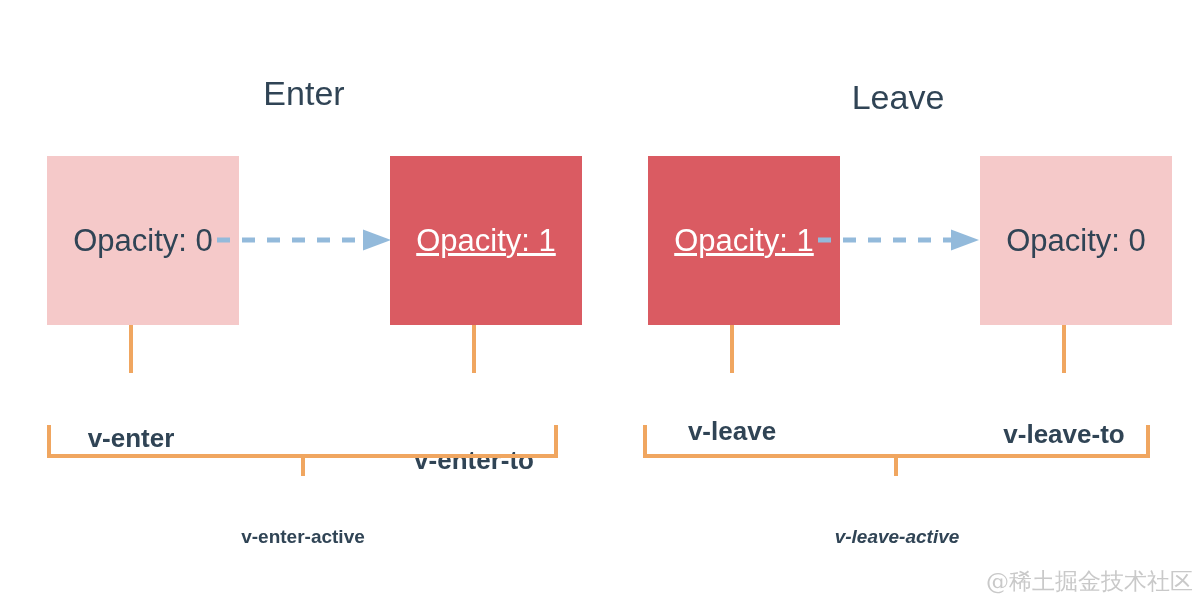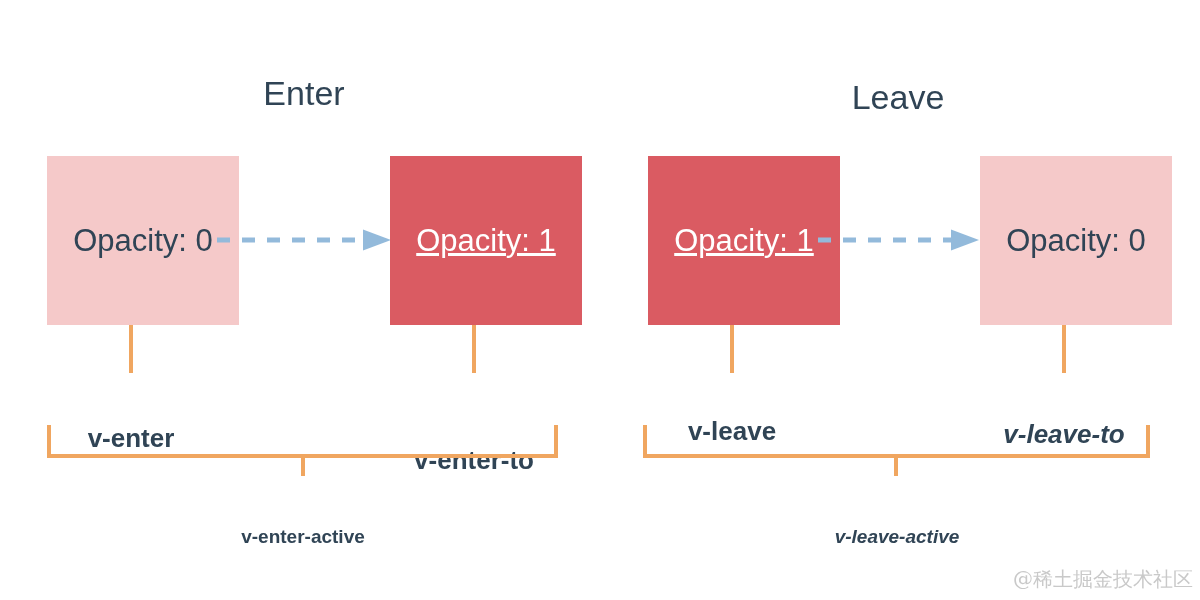--- a/index.html
+++ b/index.html
@@ -46,21 +46,21 @@
     font-weight:bold;
     color:var(--navy,#304455);
     white-space:nowrap;
     line-height:1;
     margin-top:44px;
   }
   .active-label{font-size:19px;}
   .watermark{
     position:absolute;
     right:7px;top:566px;
-    font-size:20px;
+    font-size:23px;
     color:var(--wm,#c9c9c9);
     font-family:"DejaVu Serif","Liberation Serif",serif;
     white-space:nowrap;
   }
 </style>
 </head>
 <body>
 
 <div class="canvas">
 
@@ -109,21 +109,21 @@
     </svg>
 
     <div class="box box-pink" style="left:980px;top:156px;">
       <span>Opacity: 0</span>
     </div>
 
     <div class="tick" style="left:730px;top:325px;height:48px;"></div>
     <div class="tick" style="left:1062px;top:325px;height:48px;"></div>
 
     <div class="class-label" style="left:732px;top:374px;">v-leave</div>
-    <div class="class-label" style="left:1064px;top:377px;font-style:italic;">v-leave-to</div>
+    <div class="class-label" style="left:1064px;top:377px;">v-leave-to</div>
 
     <div>
       <div class="tick" style="left:643px;top:425px;height:33px;"></div>
       <div class="hbar" style="left:643px;top:454px;width:507px;"></div>
       <div class="tick" style="left:1146px;top:425px;height:33px;"></div>
       <div class="tick" style="left:894px;top:458px;height:18px;"></div>
     </div>
 
     <div class="class-label active-label" style="left:897px;top:483px;font-style:italic;">v-leave-active</div>
   </div>

